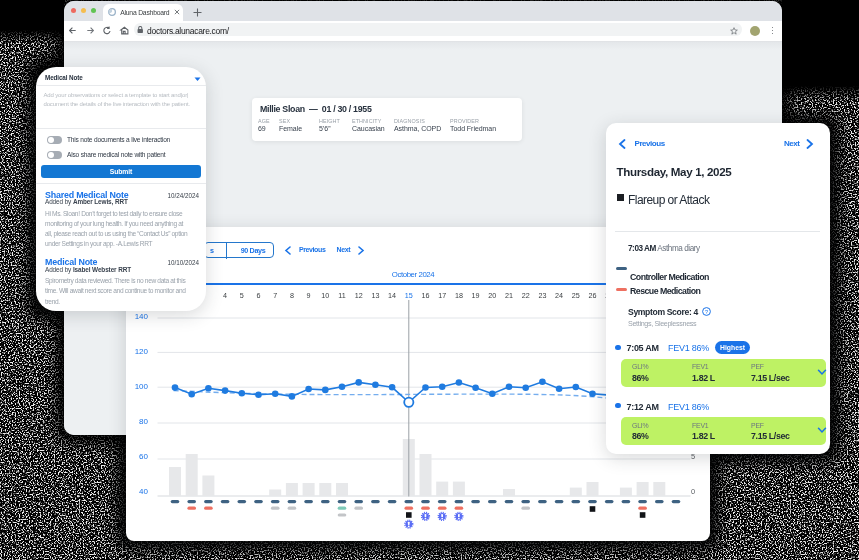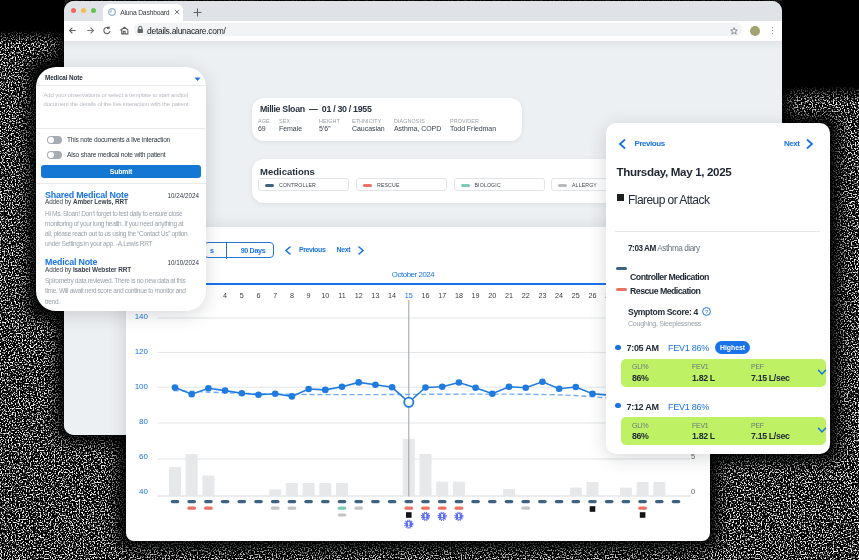--- a/index.html
+++ b/index.html
@@ -6,21 +6,21 @@
 body { font-family:"Liberation Sans", sans-serif; }
 .abs { position:absolute; }
 .stage { position:relative; width:859px; height:560px; }
 .window { left:64px; top:1px; width:718px; height:434px; border-radius:10px; background:#edf0f2; overflow:hidden; }
 .tabstrip { left:0; top:0; width:718px; height:19.6px; background:#dfe2e7; }
 .light { top:6.7px; width:5.2px; height:5.2px; border-radius:50%; }
 .tab { left:38.8px; top:3.4px; width:80.7px; height:16.2px; background:#fff; border-radius:6px 6px 0 0; }
 .toolbar { left:0; top:19.6px; width:718px; height:21.4px; background:#fff; border-bottom:1px solid #e1e3e6; }
 .urlbar { left:69.7px; top:22.4px; width:608px; height:12.7px; border-radius:6.4px; background:#f1f3f4; }
 .page { left:0; top:41px; width:718px; height:393px; background:linear-gradient(#e4e7ea, #edf0f2 8px); }
-.card { background:#fff; border-radius:12px; box-shadow:0 1px 4px rgba(60,64,67,0.1); }
+.card { background:#fff; border-radius:4px; box-shadow:0 1px 4px rgba(60,64,67,0.1); }
 .bigcard { background:#fff; border-radius:8px; box-shadow:0 4px 18px rgba(40,44,48,0.18); }
 .plabels span { top:20px; font-size:5.4px; color:#99a0a8; letter-spacing:0.1px; }
 .pvals span { top:27.5px; font-size:7px; color:#39424e; white-space:nowrap; letter-spacing:-0.05px; }
 .chip { top:18.5px; width:91px; height:13.5px; border:1px solid #e1e4e8; border-radius:3px; background:#fff;
         font-size:5.2px; color:#3f4650; letter-spacing:0.15px; line-height:12.5px; padding-left:20px; }
 .chip i { position:absolute; left:6px; top:5px; width:9px; height:3.2px; border-radius:1.6px; }
 .hr { position:absolute; left:0; width:170px; height:1px; background:#e8eaed; }
 .toggle { left:11px; width:14.5px; height:7.5px; border-radius:4px; background:#a6acb4; }
 .toggle i { position:absolute; left:0.5px; top:0.5px; width:6.5px; height:6.5px; border-radius:50%; background:#fff; }
 .tgtext { left:31px; font-size:6.6px; color:#2f3844; letter-spacing:-0.2px; }
@@ -93,21 +93,21 @@
       <path d="M18.3 4.5 H24.4 M21.6 1.6 L24.4 4.5 L21.6 7.4" stroke="#74787d"></path>
       <path d="M40.1 2.3 A3.1 3.1 0 1 0 41 5 M40.1 0.4 V2.5 H38"></path>
       <path d="M51.9 4 L55.4 1.2 L58.9 4 V7.9 H52.7 V4 Z M54.3 7.9 V5.4 H56.1 V7.9"></path>
     </g>
   </svg>
   <div class="abs urlbar"></div>
   <svg class="abs" style="left:72.8px;top:25.2px" width="6.5" height="7.5" viewBox="0 0 7 8">
     <rect x="0.6" y="3.2" width="5.8" height="4.4" rx="0.8" fill="#5f6368"></rect>
     <path d="M1.8 3.2 V2.2 A1.7 1.7 0 0 1 5.2 2.2 V3.2" stroke="#5f6368" stroke-width="1.1" fill="none"></path>
   </svg>
-  <span class="abs" style="left:83.1px;top:24.9px;font-size:8.5px;color:#202124;letter-spacing:-0.3px">details.alunacare.com/</span>
+  <span class="abs" style="left:83.1px;top:24.9px;font-size:8.5px;color:#202124;letter-spacing:-0.3px">doctors.alunacare.com/</span>
   <svg class="abs" style="left:665.7px;top:25.5px" width="8" height="8" viewBox="0 0 24 24">
     <path d="M12 2 L15 9 L22 9.3 L16.5 14 L18.5 21.5 L12 17 L5.5 21.5 L7.5 14 L2 9.3 L9 9 Z" fill="none" stroke="#5f6368" stroke-width="2"></path>
   </svg>
   <div class="abs" style="left:686.4px;top:24.5px;width:10px;height:10px;border-radius:50%;background:#a2a470"></div>
   <div class="abs" style="left:707.7px;top:25.8px;width:1.6px;height:1.6px;background:#5f6368;border-radius:50%;box-shadow:0 3px 0 #5f6368, 0 6px 0 #5f6368"></div>
   <div class="abs page"></div>
 
   <div class="abs card" style="left:188px;top:96.5px;width:270px;height:43px">
     <div class="abs" style="left:8px;top:6px;font-size:8.8px;font-weight:bold;color:#27313e;white-space:nowrap;letter-spacing:-0.3px">Millie Sloan &nbsp;—&nbsp; 01 / 30 / 1955</div>
     <div class="plabels">
@@ -121,27 +121,20 @@
     <div class="pvals">
       <span class="abs" style="left:6px">69</span>
       <span class="abs" style="left:27px">Female</span>
       <span class="abs" style="left:67px">5’6”</span>
       <span class="abs" style="left:100px">Caucasian</span>
       <span class="abs" style="left:142px">Asthma, COPD</span>
       <span class="abs" style="left:198px">Todd Friedman</span>
     </div>
   </div>
 
-  <div class="abs card" style="left:188px;top:158px;width:458px;height:44px">
-    <div class="abs" style="left:8px;top:7px;font-size:9.5px;font-weight:bold;color:#27313e">Medications</div>
-    <div class="abs chip" style="left:6px"><i style="background:#3e6282"></i>CONTROLLER</div>
-    <div class="abs chip" style="left:104px"><i style="background:#ee7061"></i>RESCUE</div>
-    <div class="abs chip" style="left:201.5px"><i style="background:#7ecab8"></i>BIOLOGIC</div>
-    <div class="abs chip" style="left:299px"><i style="background:#b8babd"></i>ALLERGY</div>
-  </div>
 </div>
 <div class="abs bigcard" style="left:125.5px;top:227px;width:584.5px;height:314px"></div>
 <svg class="abs" style="left:125.5px;top:227px" width="584.5" height="314" viewBox="125.5 227 584.5 314" font-family="Liberation Sans, sans-serif">
       <line x1="157" y1="318" x2="690" y2="318" stroke="#e2e5e9" stroke-width="1"></line>
       <line x1="157" y1="352.4" x2="690" y2="352.4" stroke="#e2e5e9" stroke-width="1"></line>
       <line x1="157" y1="387.2" x2="690" y2="387.2" stroke="#e2e5e9" stroke-width="1"></line>
       <line x1="157" y1="423" x2="690" y2="423" stroke="#e2e5e9" stroke-width="1"></line>
       <line x1="157" y1="459" x2="690" y2="459" stroke="#e2e5e9" stroke-width="1"></line>
       <line x1="157" y1="496" x2="690" y2="496" stroke="#d6d9dd" stroke-width="1"></line>
       <text x="147.5" y="318.8" font-size="8" fill="#1a73e8" text-anchor="end">140</text>
@@ -349,21 +342,21 @@
   <div class="abs" style="left:22px;top:120.5px;font-size:8.2px;color:#6a727d;letter-spacing:-0.45px"><b style="color:#222b36">7:03 AM</b> Asthma diary</div>
   <div class="abs dash2" style="left:10px;top:143.5px;background:#3e6282"></div>
   <div class="abs" style="left:24px;top:149px;font-size:8.8px;font-weight:bold;color:#222b36;letter-spacing:-0.55px">Controller Medication</div>
   <div class="abs dash2" style="left:10px;top:164.5px;background:#ee7061"></div>
   <div class="abs" style="left:24px;top:162.5px;font-size:8.8px;font-weight:bold;color:#222b36;letter-spacing:-0.55px">Rescue Medication</div>
   <div class="abs" style="left:22px;top:183.5px;font-size:8.6px;font-weight:bold;color:#222b36;letter-spacing:-0.35px">Symptom Score: 4</div>
   <svg class="abs" style="left:95.5px;top:183.5px" width="9" height="9" viewBox="0 0 9 9">
     <circle cx="4.5" cy="4.5" r="3.9" fill="none" stroke="#1a73e8" stroke-width="1"></circle>
     <text x="4.5" y="6.6" font-size="5.5" fill="#1a73e8" text-anchor="middle" font-family="Liberation Sans">?</text>
   </svg>
-  <div class="abs" style="left:22px;top:196px;font-size:7.2px;color:#9aa2ab;letter-spacing:-0.35px">Coughing, Sleeplessness</div>
+  <div class="abs" style="left:22px;top:196px;font-size:7.2px;color:#9aa2ab;letter-spacing:-0.35px">Settings, Sleeplessness</div>
 
   <div class="abs bdot" style="top:221.5px"></div>
   <span class="abs" style="left:20.5px;top:220px;font-size:9px;font-weight:bold;color:#222b36;letter-spacing:-0.3px">7:05 AM</span>
   <span class="abs" style="left:62px;top:220px;font-size:9px;color:#1a73e8;letter-spacing:-0.25px">FEV1 86%</span>
   <div class="abs" style="left:109px;top:217.5px;width:35px;height:13px;background:#1a73e8;border-radius:7px;color:#fff;font-size:6.8px;font-weight:bold;text-align:center;line-height:13px">Highest</div>
   <div class="abs statbox" style="top:235.5px">
     <span class="abs slab" style="left:11px;top:4.5px">GLI%</span>
     <span class="abs sval" style="left:11px;top:14.3px">86%</span>
     <span class="abs slab" style="left:71px;top:4.5px">FEV1</span>
     <span class="abs sval" style="left:71px;top:14.3px">1.82 L</span>

